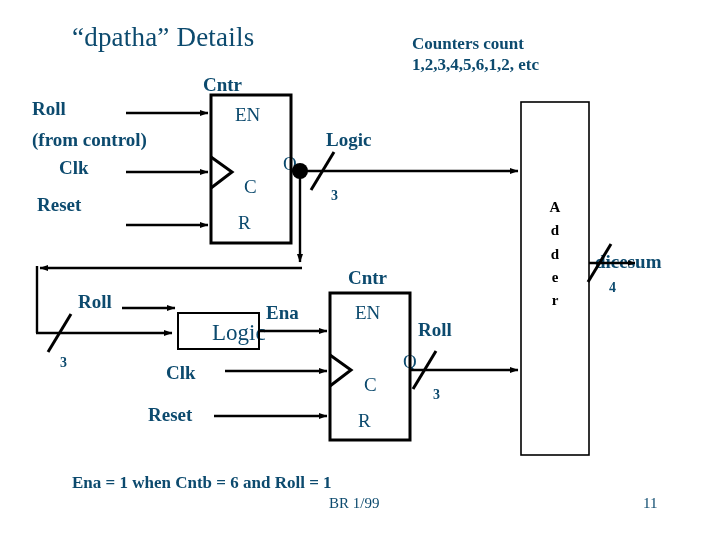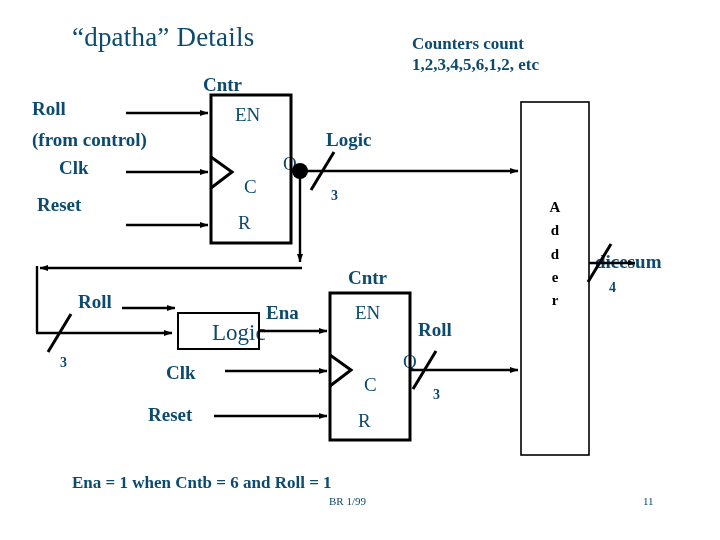--- a/index.html
+++ b/index.html
@@ -49,21 +49,21 @@
     font-size: 17px;
     line-height: 1.25;
     white-space: pre-line;
   }
   .caption {
     font-weight: bold;
     font-size: 17px;
     margin-top: 8px;
   }
   .footer-txt {
-    font-size: 11px;
+    font-size: 15px;
     font-weight: normal;
     font-family: "Liberation Serif", "DejaVu Serif", serif;
   }
   svg.wires {
     position: absolute;
     left: 0;
     top: 0;
     width: 720px;
     height: 540px;
     pointer-events: none;

